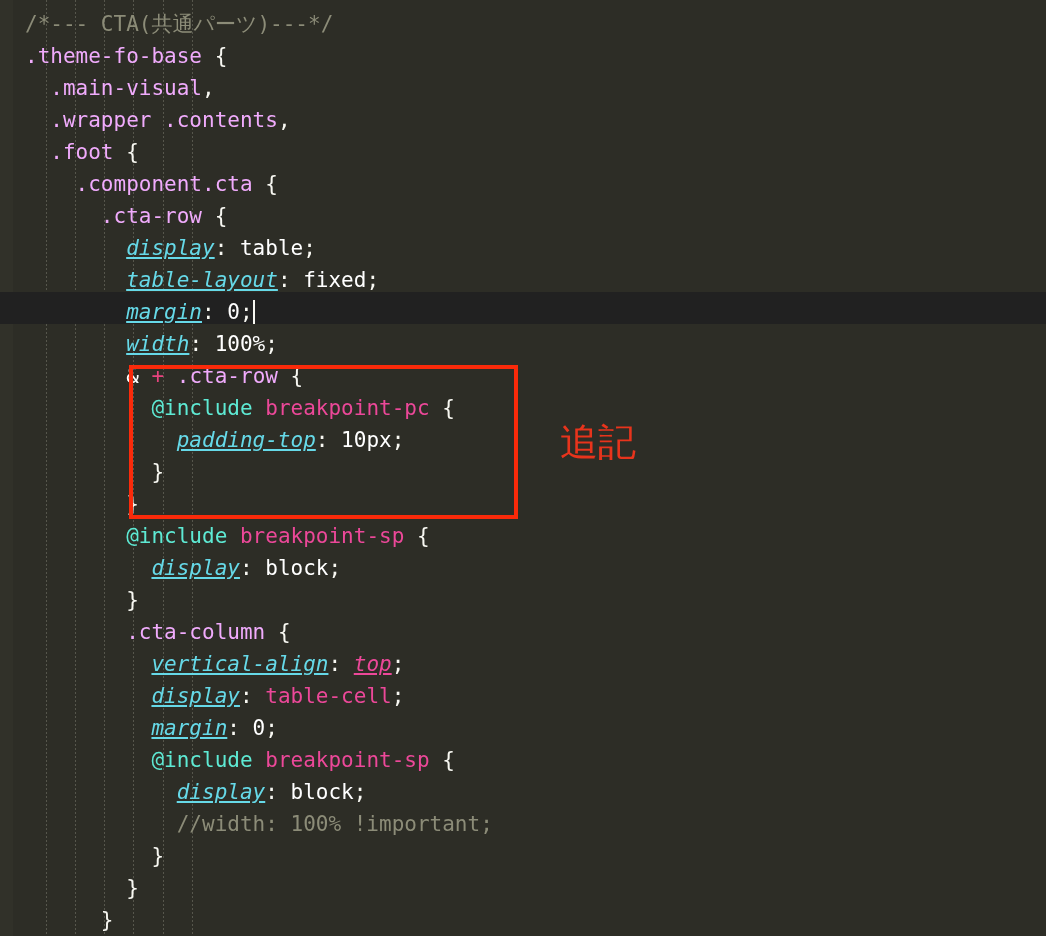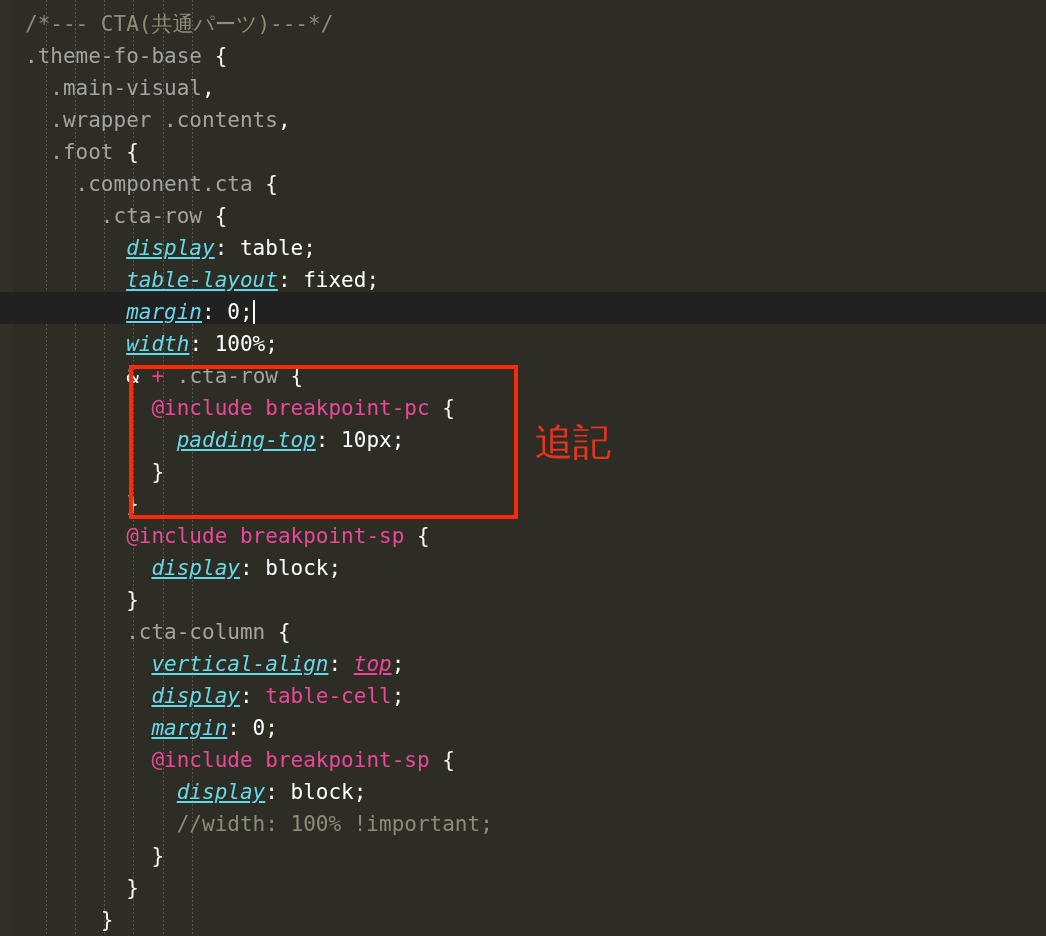--- a/index.html
+++ b/index.html
@@ -52,28 +52,28 @@
     white-space: pre;
   }
   .line {
     height: 32px;
     line-height: 32px;
     padding-left: 17px;
     white-space: pre;
   }
   
   .cm   { color: #8c8c78; }                       
-  .sel  { color: #a3a3a3; }                       
+  .sel  { color: #f0abfc; }                       
   .prop { color: #66d9e8; font-style: italic; text-decoration: underline; }   
   .val  { color: #ec4899; }                       
   .valg { color: #ffffff; }                       
   .valp { color: #ffffff; }                       
   .vali { color: #ec4899; font-style: italic; text-decoration: underline; }   
   .punc { color: #f8f8f2; }                       
-  .at   { color: #ec4899; }                       
+  .at   { color: #5eead4; }                       
   .plus { color: #e8437e; }                       
   .amp  { color: #ffffff; }                       
   
   .caret {
     display: inline-block;
     width: 2px;
     height: 24px;
     background: #f8f8f2;
     vertical-align: -5px;
     margin-left: 0px;
@@ -106,14 +106,14 @@
       <div class="guide" style="left: 46px; height: 936px;"></div>
       <div class="guide" style="left: 75px; height: 936px;"></div>
       <div class="guide" style="left: 104px; height: 936px;"></div>
       <div class="guide" style="left: 133px; height: 936px;"></div>
       <div class="guide" style="left: 163px; height: 936px;"></div>
       <div class="guide" style="left: 192px; height: 936px;"></div>
     </div>
   <div class="cur-line" id="cur-line" style="top: 292px;"></div>
   <div class="code" id="code"><div class="line"><span></span><span class="cm">/*--- CTA(共通パーツ)---*/</span></div><div class="line"><span></span><span class="sel">.theme-fo-base</span><span class="punc"> </span><span class="punc">{</span></div><div class="line"><span>  </span><span class="sel">.main-visual</span><span class="punc">,</span></div><div class="line"><span>  </span><span class="sel">.wrapper .contents</span><span class="punc">,</span></div><div class="line"><span>  </span><span class="sel">.foot</span><span class="punc"> </span><span class="punc">{</span></div><div class="line"><span>    </span><span class="sel">.component.cta</span><span class="punc"> </span><span class="punc">{</span></div><div class="line"><span>      </span><span class="sel">.cta-row</span><span class="punc"> </span><span class="punc">{</span></div><div class="line"><span>        </span><span class="prop">display</span><span class="punc">: </span><span class="valg">table</span><span class="punc">;</span></div><div class="line"><span>        </span><span class="prop">table-layout</span><span class="punc">: </span><span class="valp">fixed</span><span class="punc">;</span></div><div class="line"><span>        </span><span class="prop">margin</span><span class="punc">: </span><span class="valp">0</span><span class="punc">;</span><span class="caret"></span></div><div class="line"><span>        </span><span class="prop">width</span><span class="punc">: </span><span class="valp">100%</span><span class="punc">;</span></div><div class="line"><span>        </span><span class="amp">&amp;</span><span class="punc"> </span><span class="plus">+</span><span class="punc"> </span><span class="sel">.cta-row</span><span class="punc"> </span><span class="punc">{</span></div><div class="line"><span>          </span><span class="at">@include</span><span class="punc"> </span><span class="val">breakpoint-pc</span><span class="punc"> </span><span class="punc">{</span></div><div class="line"><span>            </span><span class="prop">padding-top</span><span class="punc">: </span><span class="valp">10px</span><span class="punc">;</span></div><div class="line"><span>          </span><span class="punc">}</span></div><div class="line"><span>        </span><span class="punc">}</span></div><div class="line"><span>        </span><span class="at">@include</span><span class="punc"> </span><span class="val">breakpoint-sp</span><span class="punc"> </span><span class="punc">{</span></div><div class="line"><span>          </span><span class="prop">display</span><span class="punc">: </span><span class="valp">block</span><span class="punc">;</span></div><div class="line"><span>        </span><span class="punc">}</span></div><div class="line"><span>        </span><span class="sel">.cta-column</span><span class="punc"> </span><span class="punc">{</span></div><div class="line"><span>          </span><span class="prop">vertical-align</span><span class="punc">: </span><span class="vali">top</span><span class="punc">;</span></div><div class="line"><span>          </span><span class="prop">display</span><span class="punc">: </span><span class="val">table-cell</span><span class="punc">;</span></div><div class="line"><span>          </span><span class="prop">margin</span><span class="punc">: </span><span class="valp">0</span><span class="punc">;</span></div><div class="line"><span>          </span><span class="at">@include</span><span class="punc"> </span><span class="val">breakpoint-sp</span><span class="punc"> </span><span class="punc">{</span></div><div class="line"><span>            </span><span class="prop">display</span><span class="punc">: </span><span class="valp">block</span><span class="punc">;</span></div><div class="line"><span>            </span><span class="cm">//width: 100% !important;</span></div><div class="line"><span>          </span><span class="punc">}</span></div><div class="line"><span>        </span><span class="punc">}</span></div><div class="line"><span>      </span><span class="punc">}</span></div></div>
   <div class="redbox" id="redbox" style="left: 129px; top: 365px; width: 389px; height: 154px; border-color: rgb(250, 42, 10);"></div>
-  <div class="redlabel" id="redlabel" style="left: 535px; top: 423px; color: rgb(232, 52, 28);">追記</div>
+  <div class="redlabel" id="redlabel" style="left: 560px; top: 423px; color: rgb(232, 52, 28);">追記</div>
 </div>
 
 </body></html>

